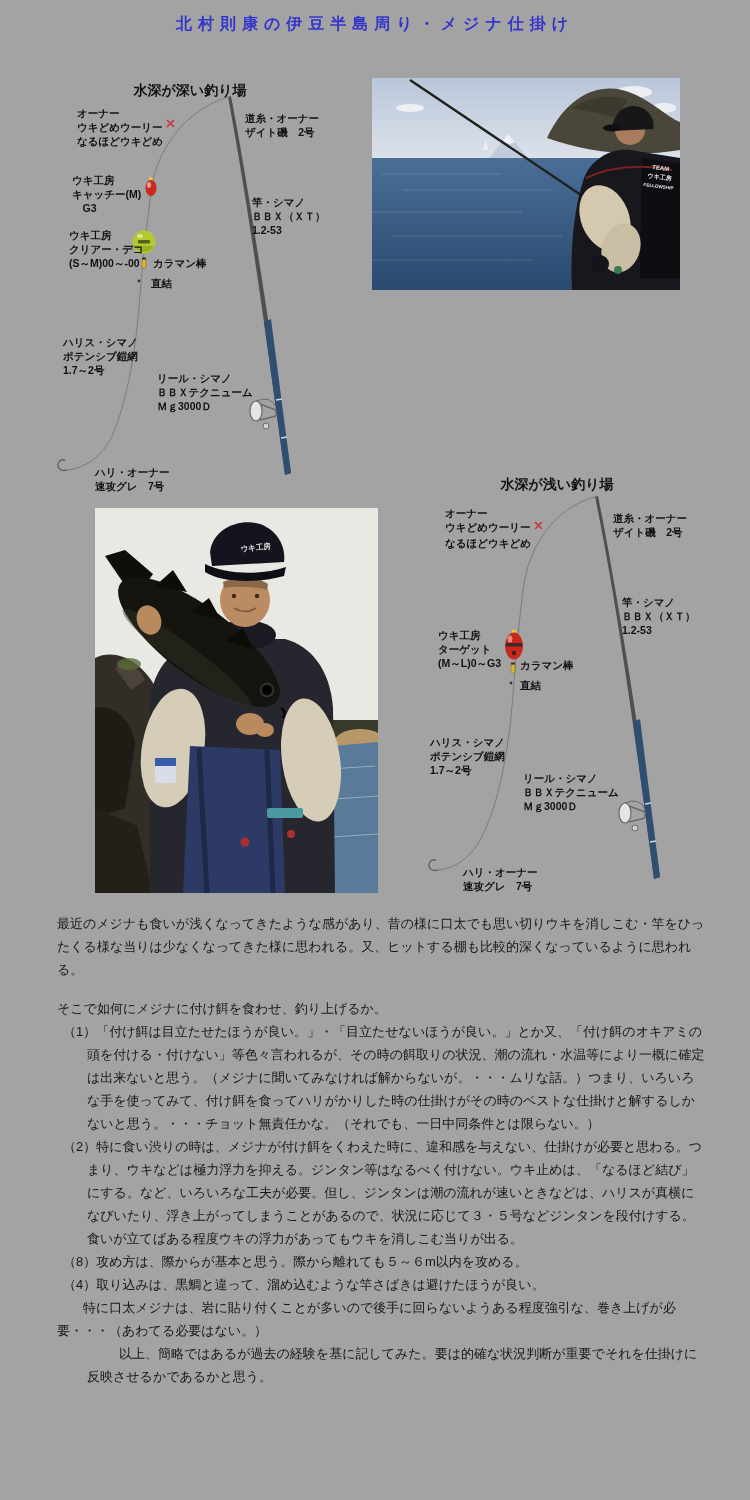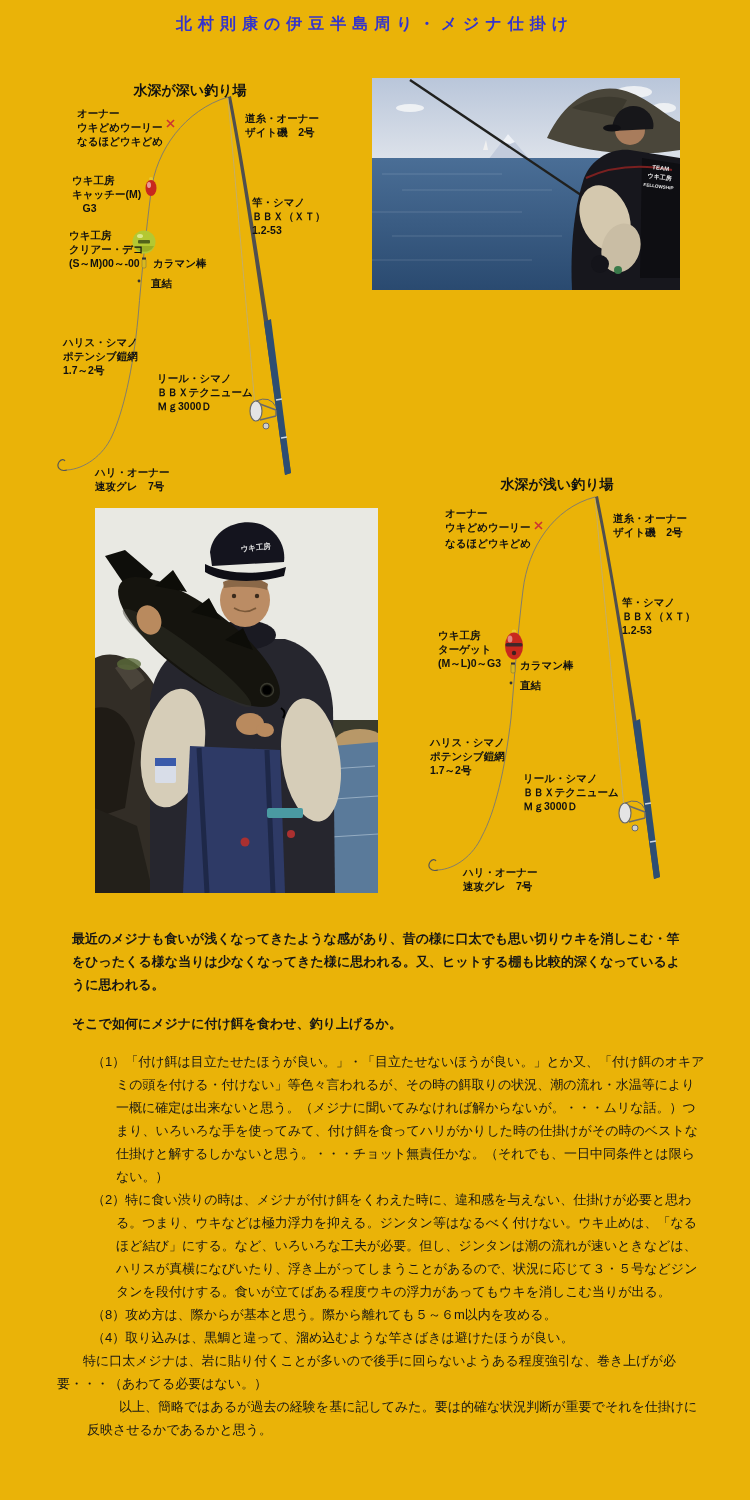--- a/index.html
+++ b/index.html
@@ -1,39 +1,39 @@
 <!DOCTYPE html>
 <html><head>
 <meta charset="utf-8">
 <style>
   html,body{margin:0;padding:0;background:#ffffff;}
-  #stage{position:relative;width:750px;height:1500px;background:#eab308;overflow:hidden;
+  #stage{position:relative;width:750px;height:1500px;background:#a3a3a3;overflow:hidden;
          font-family:"Liberation Sans","DejaVu Sans",sans-serif;color:#111;}
   
   #page-title{position:absolute;left:0;top:14px;width:750px;text-align:center;
     font-size:16px;font-weight:bold;letter-spacing:6px;color:#3434cc;}
   
   .diagram{position:absolute;width:320px;height:420px;}
   #diagram-deep{left:50px;top:70px;}
   #diagram-shallow{left:425px;top:470px;}
   .diagram svg{position:absolute;left:0;top:0;}
   .dtitle{position:absolute;font-size:14px;font-weight:bold;color:#111;white-space:nowrap;}
   .dlabel{position:absolute;font-size:10.5px;font-weight:bold;line-height:14px;color:#111;
           white-space:pre-line;}
   
   .photo{position:absolute;overflow:hidden;}
   #photo-sea{left:372px;top:78px;width:308px;height:212px;}
   #photo-fish{left:95px;top:508px;width:283px;height:385px;}
   
   #article{position:absolute;left:57px;top:912px;width:650px;font-size:13px;
            line-height:23px;color:#161616;}
   #article div{white-space:pre-line;}
-  .para{margin:15px;font-weight:bold;}
+  .para{margin:0;}
   .para-gap{margin-top:16px;}
-  .hang{padding-left:30px;text-indent:-24px;margin-left:29px;}
+  .hang{padding-left:30px;text-indent:-24px;}
   .ind1{padding-left:30px;}
   .ind-first{text-indent:26px;}
   .ind2{padding-left:30px;text-indent:32px;}
 </style>
 </head>
 <body>
 
 <div id="stage">
 
   <div id="page-title">北村則康の伊豆半島周り・メジナ仕掛け</div>

